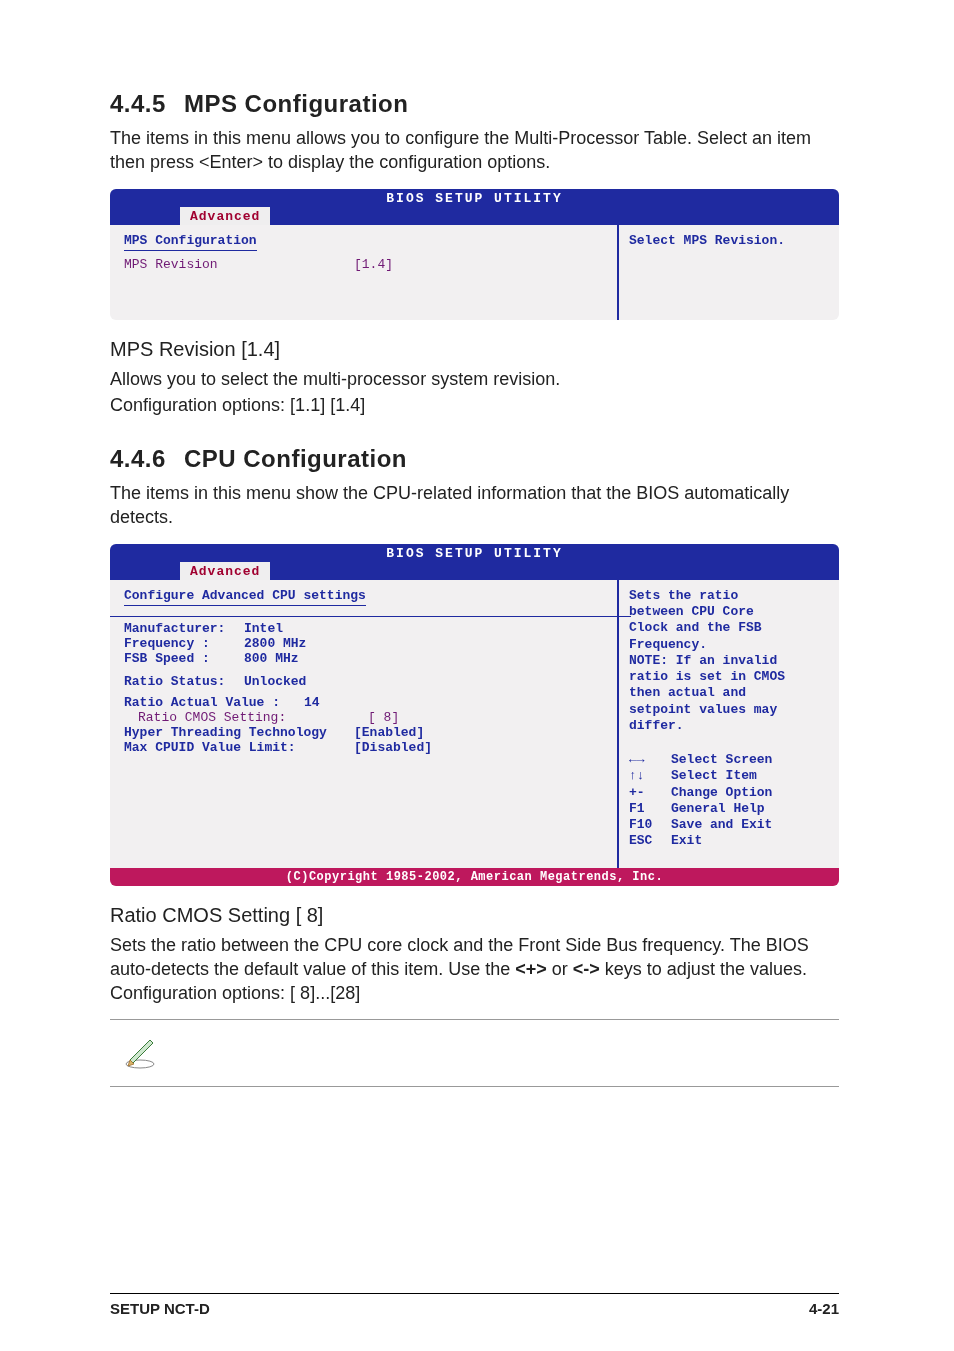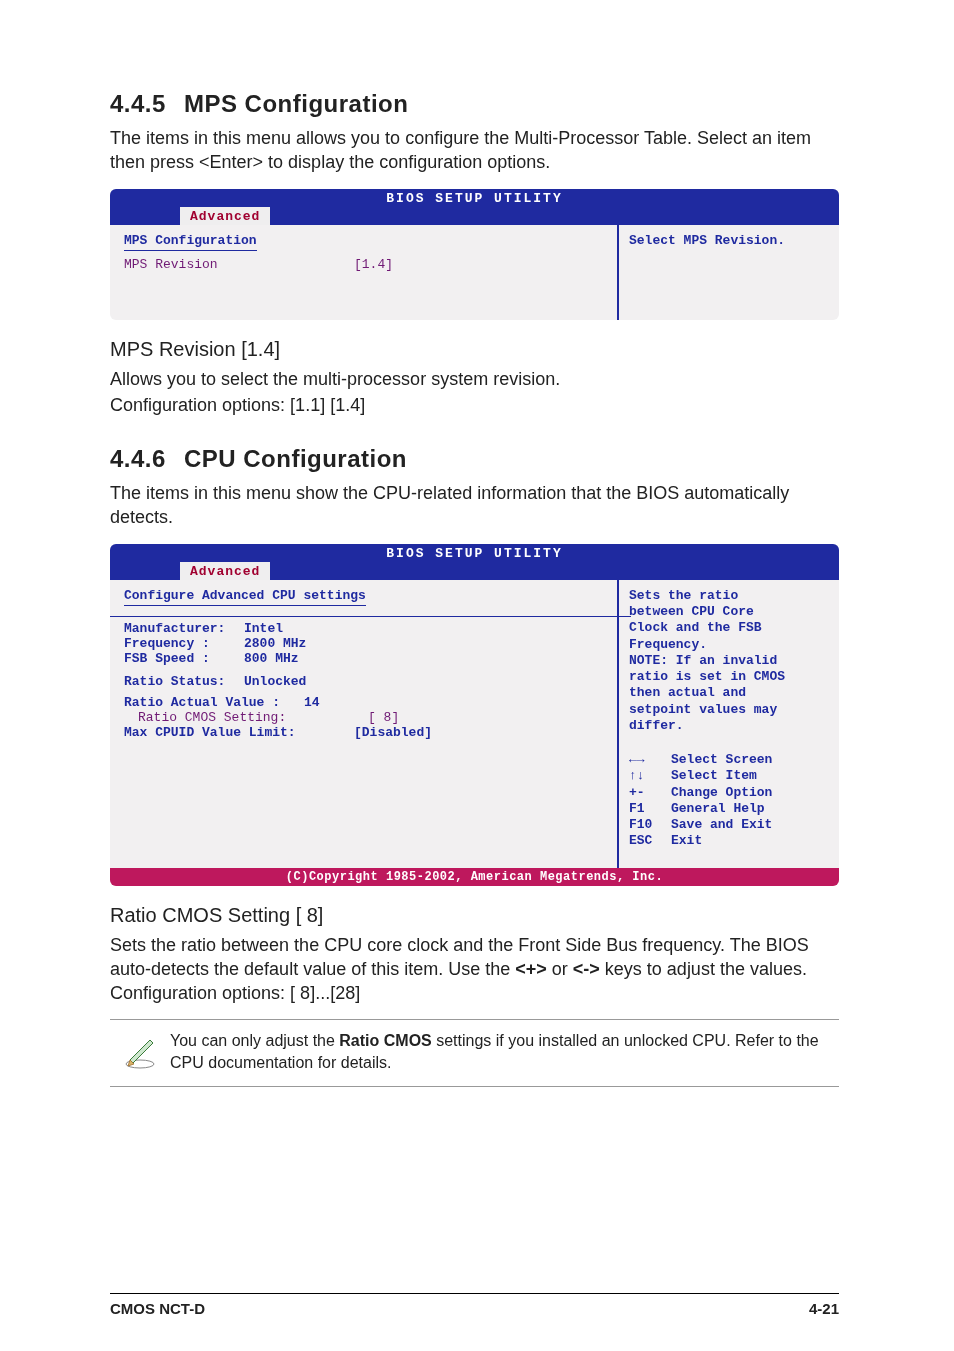--- a/index.html
+++ b/index.html
@@ -246,20 +246,24 @@
         <div style="height:6px"></div>
 
         <div class="row bold">
           <span class="lab" style="width:180px">Ratio Actual Value :</span>
           <span class="val">14</span>
         </div>
 
         <div class="row muted indent">
           <span class="lab">Ratio CMOS Setting:</span>
           <span class="val">[  8]</span>
+        </div>
+        <div class="row bold">
+          <span class="lab">Hyper Threading Technology</span>
+          <span class="val">[Enabled]</span>
         </div>
         <div class="row bold">
           <span class="lab">Max CPUID Value Limit:</span>
           <span class="val">[Disabled]</span>
         </div>
 
         <div style="height:70px"></div>
       </div>
       <div class="bios-right">
         <div class="help">Sets the ratio
@@ -309,23 +313,20 @@
   </p>
 
   <div class="notebox">
     <div class="note-icon">
       <svg width="40" height="40" viewBox="0 0 40 40">
         <ellipse cx="20" cy="34" rx="14" ry="4" fill="none" stroke="#888" stroke-width="1"></ellipse>
         <path d="M10 30 L30 10 L33 13 L13 33 Z" fill="#cfe8cf" stroke="#3a7b3a" stroke-width="1"></path>
         <path d="M10 30 L8 36 L14 34 Z" fill="#d9b36a" stroke="#a07030" stroke-width="0.8"></path>
       </svg>
     </div>
-    <div class="note-text">
-      <span>You can only adjust the </span><span class="bold">Ratio CMOS</span><span> settings if you installed an unlocked CPU. Refer to the CPU documentation for details.</span>
-    </div>
   </div>
 
   <div class="footer">
-    <span>CMOS NCT-D</span>
+    <span>SETUP NCT-D</span>
     <span>4-21</span>
   </div>
 
 </div>
 
 </body></html>

